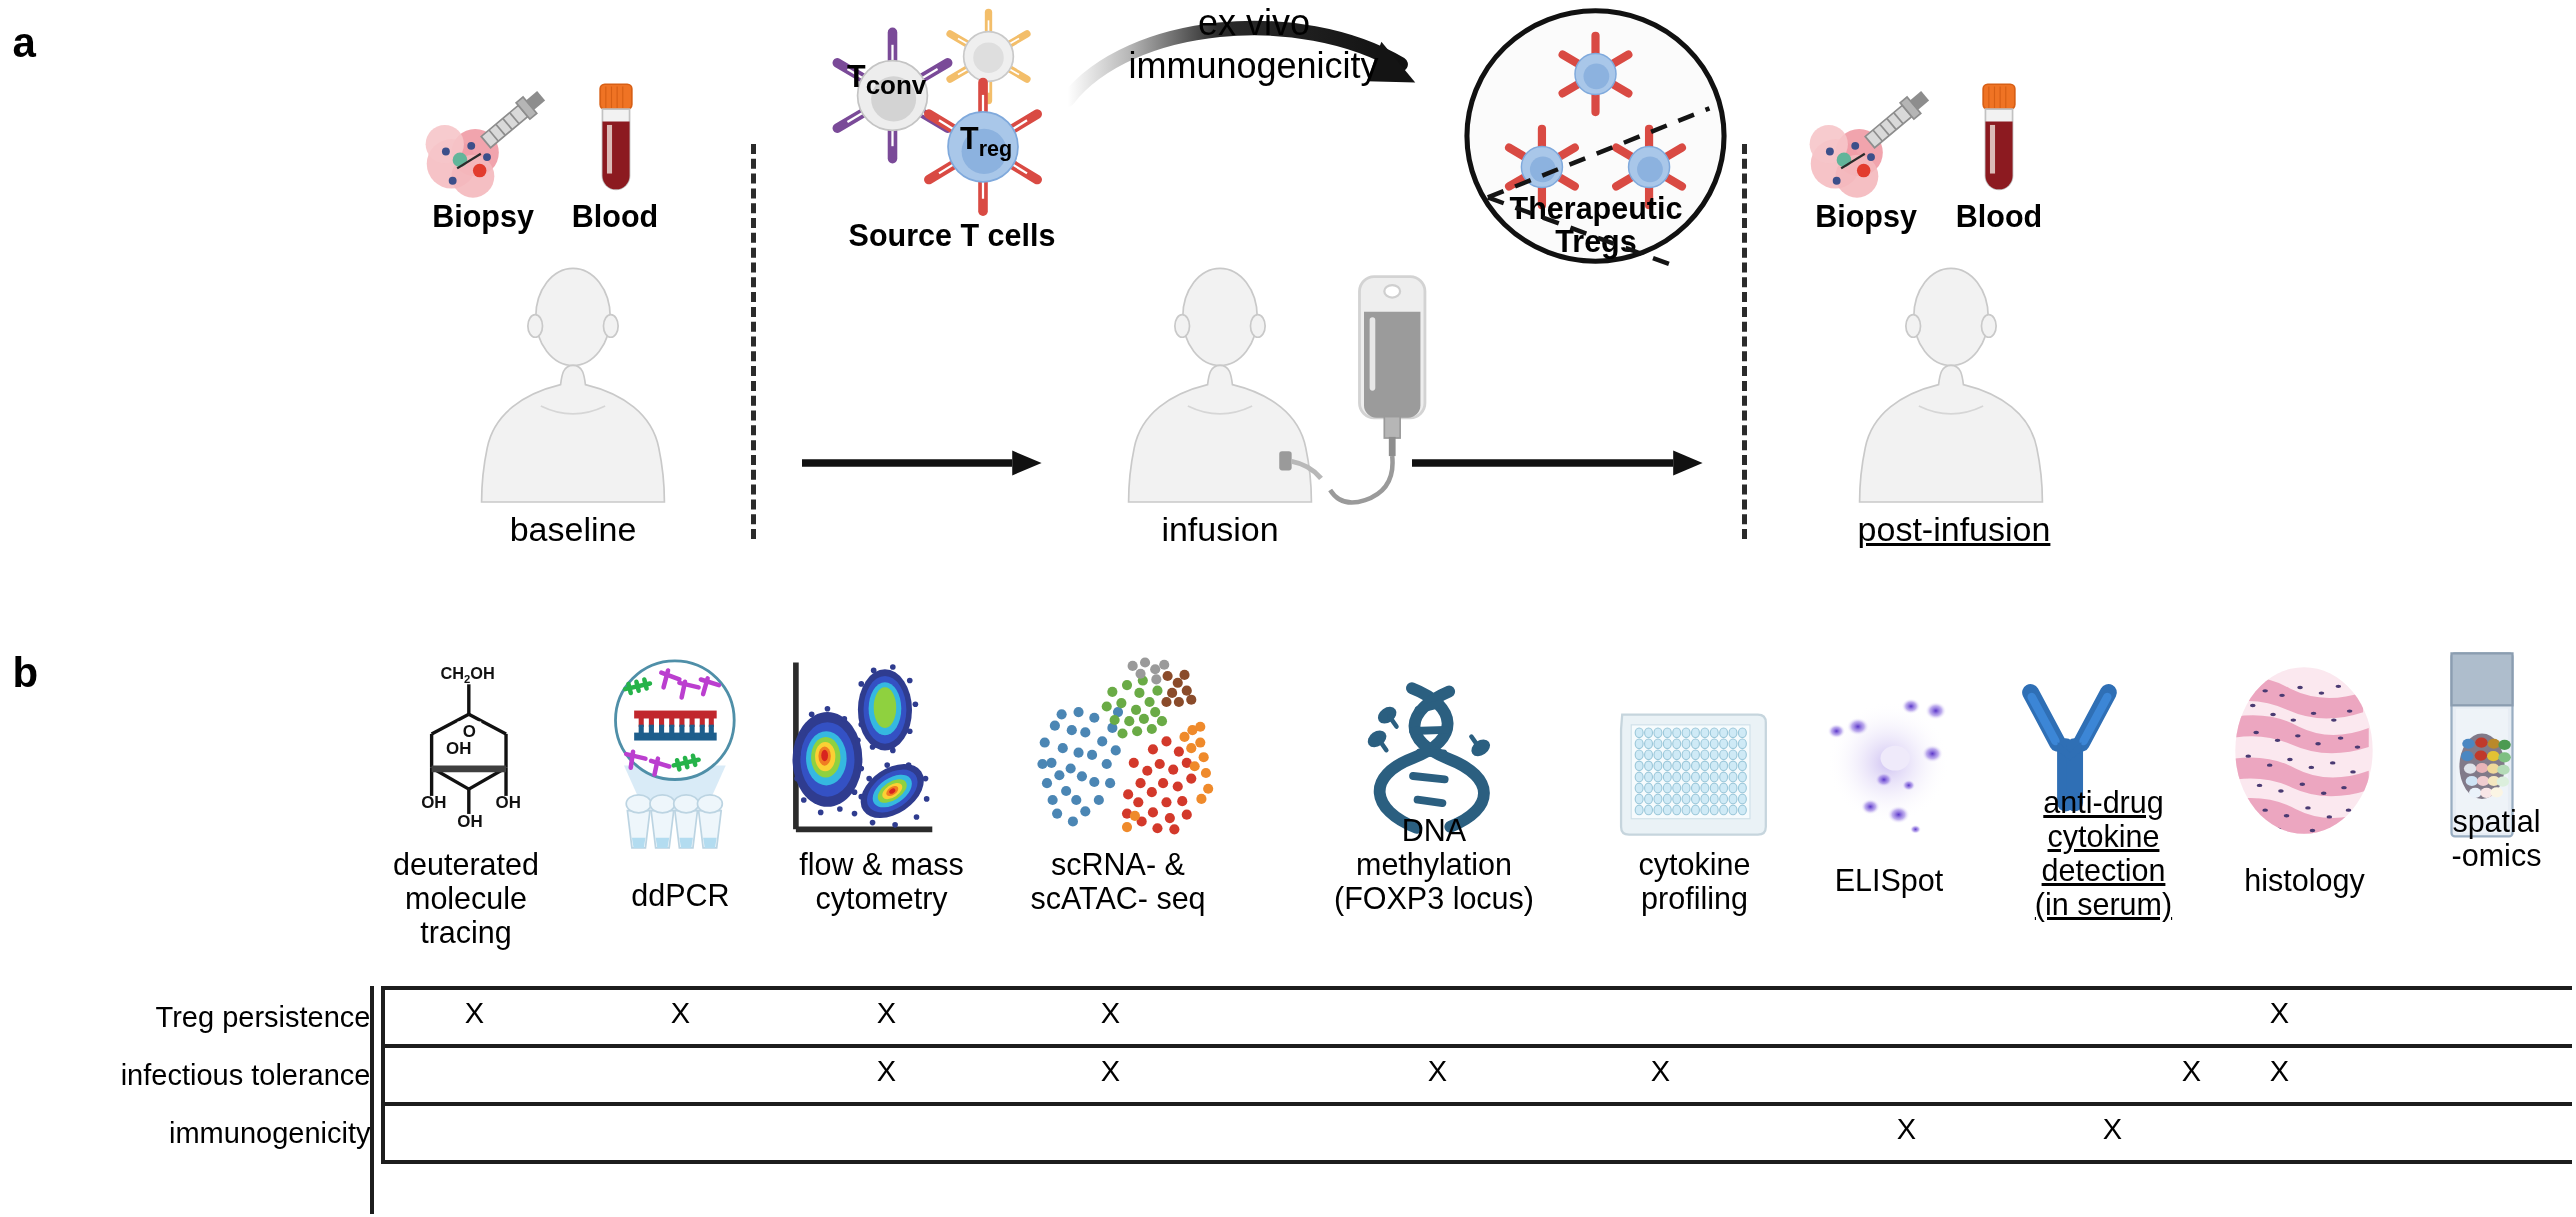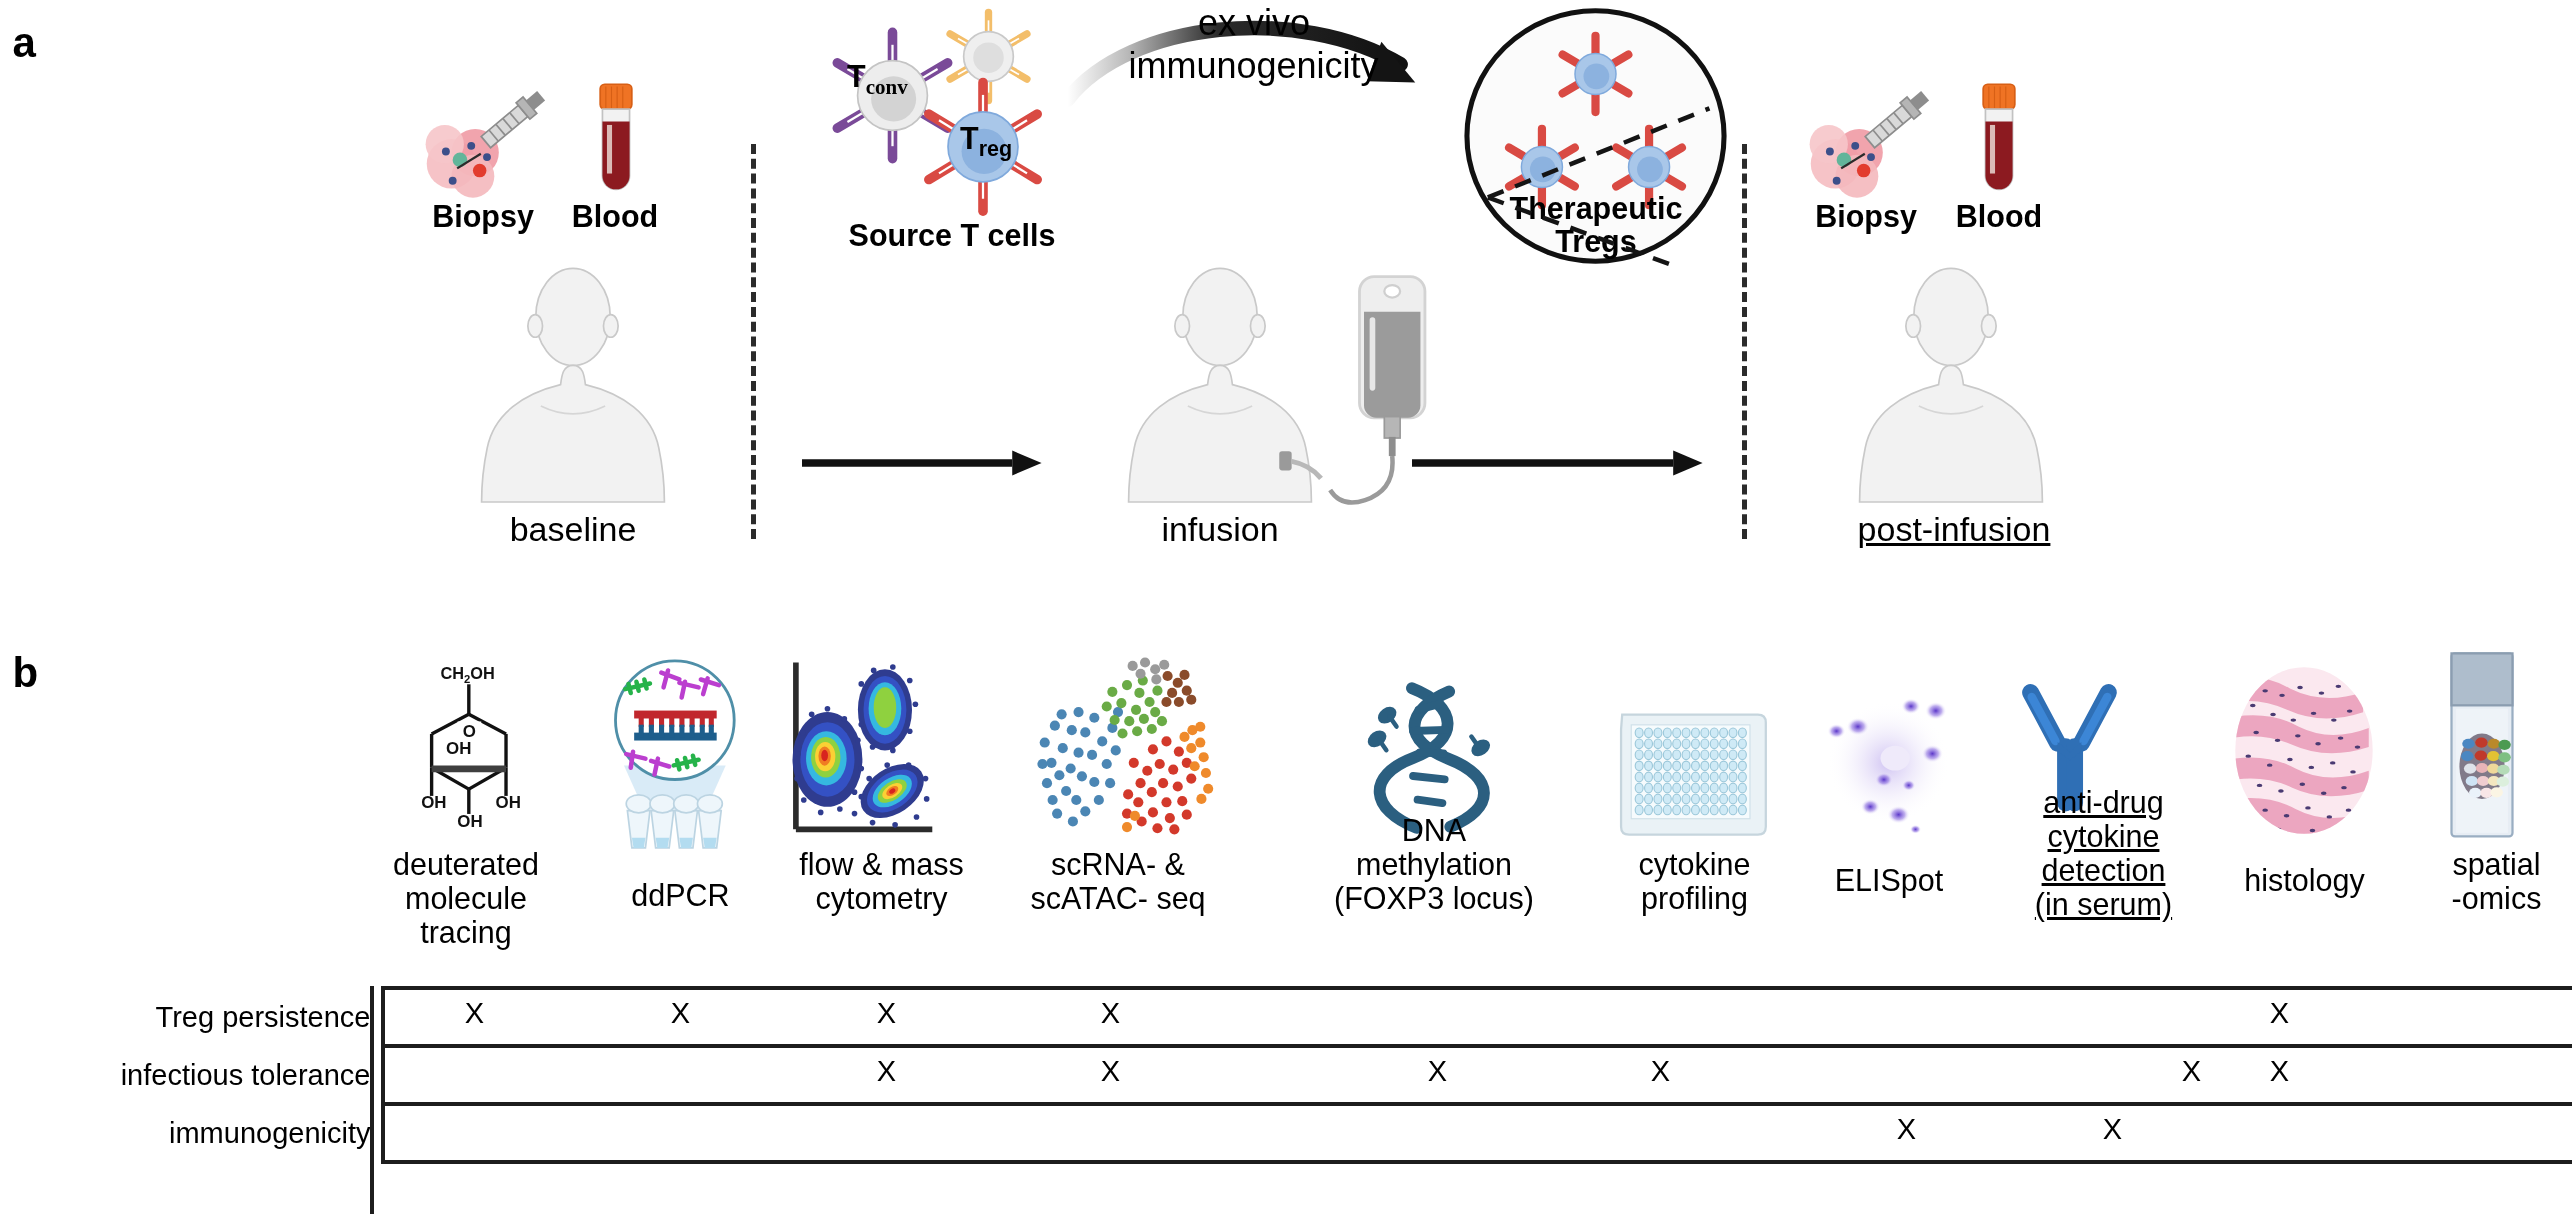--- a/index.html
+++ b/index.html
@@ -98,21 +98,21 @@
       <line x1="70" y1="103" x2="132" y2="140"></line>
         <line x1="168" y1="160" x2="230" y2="197"></line>
       <line x1="70" y1="197" x2="132" y2="160"></line>
         <line x1="168" y1="140" x2="230" y2="103"></line>
     </g>
     <circle cx="150" cy="150" r="62" fill="#ededed" stroke="#c4c4c4" stroke-width="3"></circle>
     <circle cx="152" cy="156" r="40" fill="#d3d3d3"></circle>
   </svg>
 </div>
 <div class="abs" style="left:847px;top:59px;font-size:30.5px;font-weight:bold;">
-  <span>T</span><span style="font-size:21px;vertical-align:sub;font-family:Liberation Serif, serif;">conv</span>
+  <span>T</span><span style="font-size:26px;vertical-align:sub;">conv</span>
 </div>
 
 <div class="abs" style="left:932px;top:0px;width:113px;height:113px;">
   <svg width="113" height="113" viewBox="0 0 200 200">
     <g stroke="#f3be6a" stroke-width="13" stroke-linecap="round">
       <line x1="100" y1="100" x2="100" y2="22"></line>
         <line x1="100" y1="100" x2="100" y2="178"></line>
       <line x1="100" y1="100" x2="32" y2="60"></line>
         <line x1="100" y1="100" x2="168" y2="140"></line>
       <line x1="100" y1="100" x2="32" y2="140"></line>
@@ -895,21 +895,21 @@
         <ellipse cx="2" cy="26" rx="11" ry="9" fill="#f0cdd0"></ellipse>
         <ellipse cx="21" cy="26" rx="11" ry="9" fill="#f4e7c0"></ellipse>
         <ellipse cx="37" cy="27" rx="11" ry="9" fill="#dcefdd"></ellipse>
         <ellipse cx="-12" cy="47" rx="11" ry="9" fill="#eaf2fa"></ellipse>
         <ellipse cx="8" cy="47" rx="11" ry="9" fill="#f8e6e7"></ellipse>
         <ellipse cx="26" cy="46" rx="11" ry="9" fill="#fbf5e4"></ellipse>
       </g>
     </g>
   </svg>
 </div>
-<div class="abs cap-plain" style="left:2423px;top:847px;width:147px;">
+<div class="abs cap-plain" style="left:2423px;top:804px;width:147px;">
   <div>spatial</div>
   <div>-omics</div>
 </div>
 
 <table id="assay-table">
   <tbody id="table-body">
       <tr>
         <td class="rowlab">Treg persistence</td>
         <td style="position: relative;">
           <span style="position: absolute; left: 80px; top: 6.8px; font-size: 29px;">X</span>

